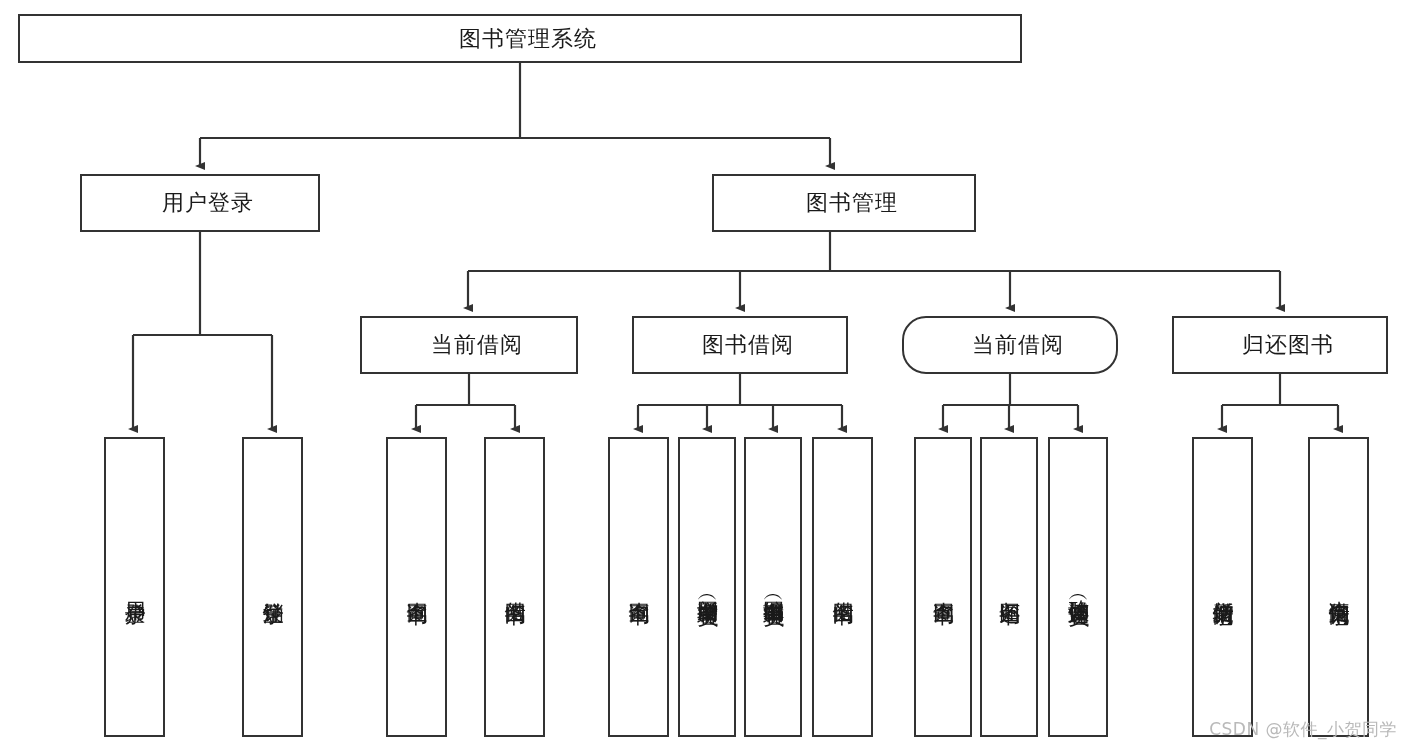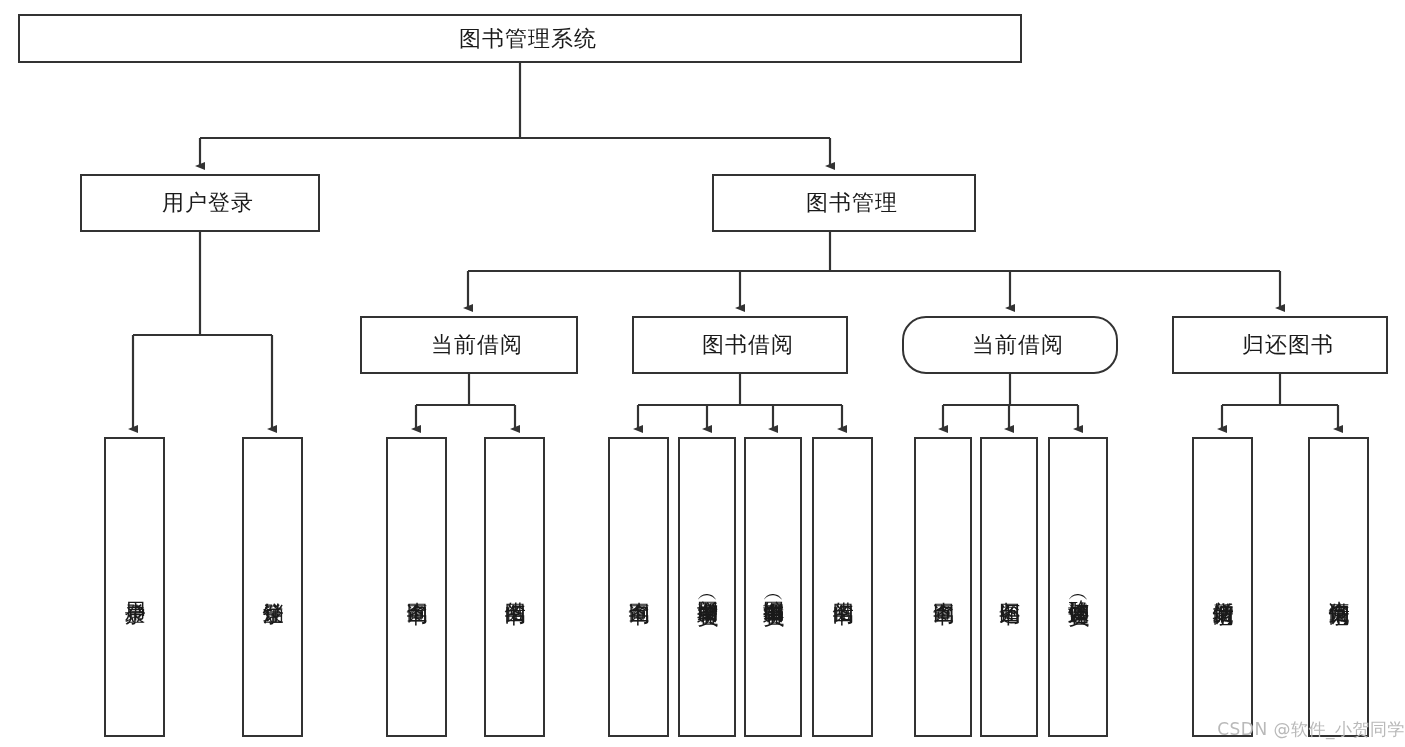--- a/index.html
+++ b/index.html
@@ -45,21 +45,21 @@
     letter-spacing: 1px;
     padding: 6px 0;
     white-space: nowrap;
   }
   .node.vert span {
     writing-mode: vertical-rl;
     text-orientation: upright;
   }
   .watermark {
     position: absolute;
-    right: 0;
+    right: 8px;
     bottom: 6px;
     font-size: 17px;
     color: #b9b9b9;
     white-space: nowrap;
     letter-spacing: 0.5px;
   }
 </style>
 </head>
 <body>
 

